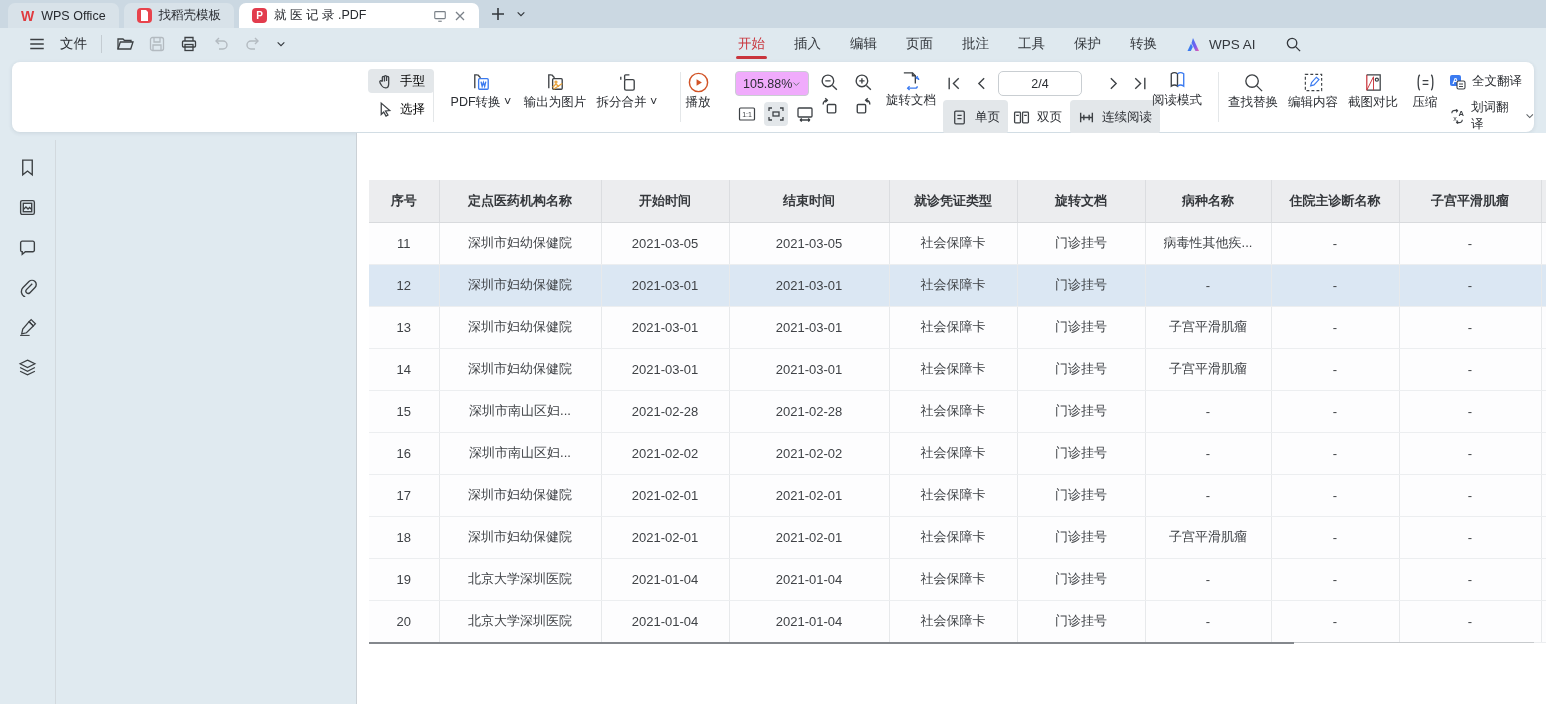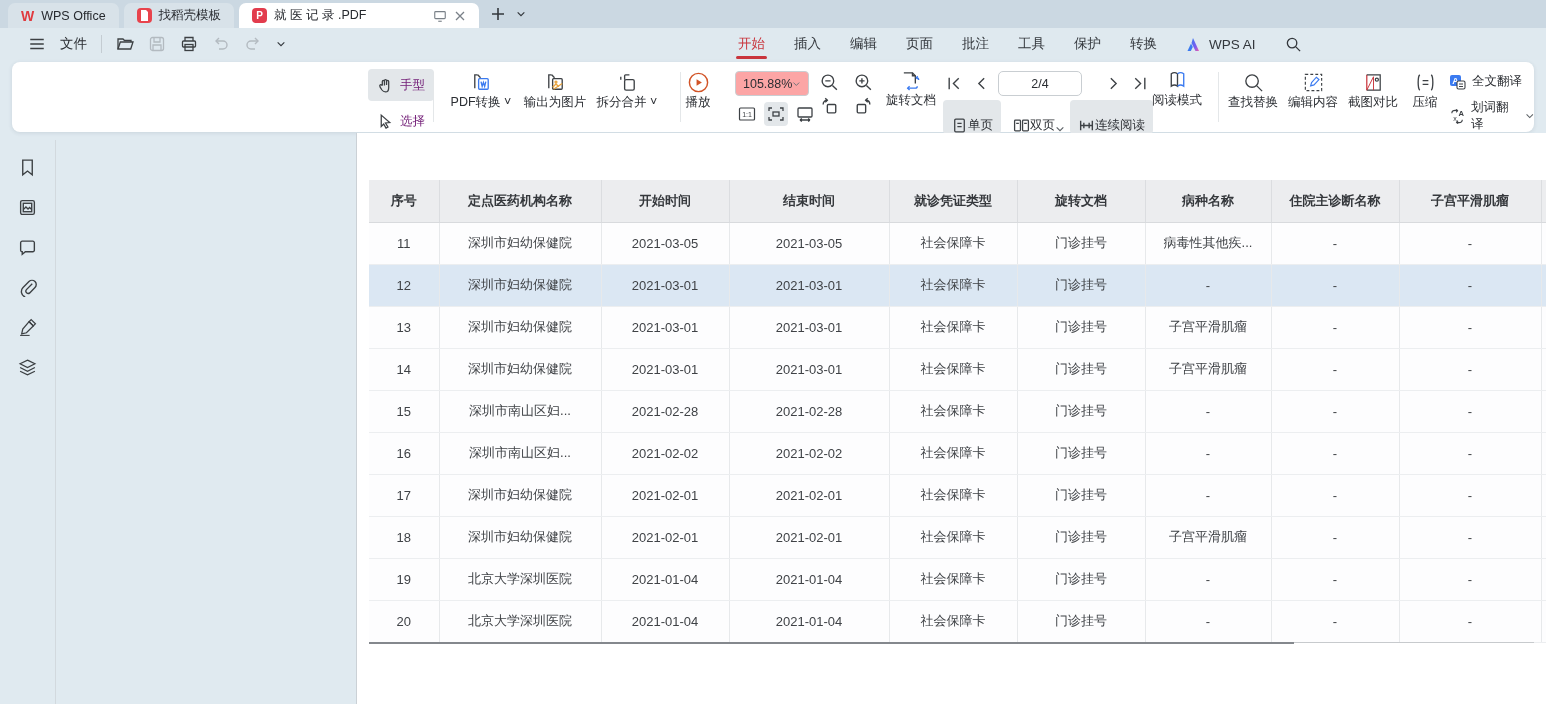--- a/index.html
+++ b/index.html
@@ -24,32 +24,32 @@
   .micon { width:18px; height:18px; color:#3c4043; }
   .micon.dim { color:#b3bac0; }
   .menus { position:absolute; left:738px; top:0; height:32px; display:flex; align-items:center; gap:29px; }
   .menu-item { font-size:13.5px; color:#33373c; position:relative; height:32px; display:flex; align-items:center; }
   .menu-item.active { color:#c9353d; font-weight:normal; }
   .menu-item.active::after { content:""; position:absolute; left:-2px; right:-2px; bottom:1px; height:3px; background:#c9353d; border-radius:2px; }
 
   
   .toolbar { position:absolute; left:12px; top:62px; width:1522px; height:70px; background:#ffffff; border-radius:8px; box-shadow:0 1px 4px rgba(40,60,80,.12); }
   .pillcol { position:absolute; left:356px; top:7px; display:flex; flex-direction:column; gap:4px; }
-  .pill { display:flex; align-items:center; gap:6px; height:32px; padding:0 9px; border-radius:4px; font-size:12.5px; color:#701a75; }
+  .pill { display:flex; align-items:center; gap:6px; height:24px; padding:0 9px; border-radius:4px; font-size:12.5px; color:#000000; }
   .pill.sel { background:#e3e7ea; }
   .vdiv { position:absolute; top:10px; width:1px; height:50px; background:#e4e7e9; }
   .tcol { position:absolute; top:9px; display:flex; flex-direction:column; align-items:center; font-size:12.5px; color:#2b2e33; }
   .ic23 { width:23px; height:23px; color:#3d4145; }
   .ic17 { width:17px; height:17px; color:#3d4145; }
-  .zoombox { position:absolute; left:723px; top:9px; width:74px; height:25px; border:1px solid #c9ced2; border-radius:4px; display:flex; align-items:center; justify-content:space-between; padding:0 7px; font-size:12.5px; color:#2b2e33; background:#fca5a5; }
+  .zoombox { position:absolute; left:723px; top:9px; width:74px; height:25px; border:1px solid #c9ced2; border-radius:4px; display:flex; align-items:center; justify-content:space-between; padding:0 7px; font-size:12.5px; color:#2b2e33; background:#f0abfc; }
   .fitrow { position:absolute; left:723px; top:40px; display:flex; gap:5px; }
   .iconbtn { width:24px; height:24px; border-radius:4px; display:flex; align-items:center; justify-content:center; color:#3d4145; }
   .iconbtn.sel { background:#e3e7ea; }
   .pagebox { position:absolute; left:986px; top:9px; width:84px; height:25px; border:1px solid #c9ced2; border-radius:5px; display:flex; align-items:center; justify-content:center; font-size:12.5px; color:#2b2e33; background:#fff; }
-  .modebtn { position:absolute; top:38px; display:flex; align-items:flex-end; gap:0; height:34px; padding:0 8px; border-radius:4px; font-size:12.5px; color:#2b2e33; }
+  .modebtn { position:absolute; top:38px; display:flex; align-items:center; gap:7px; height:34px; padding:0 8px; border-radius:4px; font-size:12.5px; color:#2b2e33; }
   .modebtn.sel { background:#e3e7ea; }
   .transcol { position:absolute; left:1437px; top:11px; display:flex; flex-direction:column; gap:9px; }
   .transrow { display:flex; align-items:center; gap:6px; font-size:12.5px; color:#2b2e33; }
 
   
   .sidebar { position:absolute; left:0; top:140px; bottom:0; width:56px; border-right:1px solid #d2d9de; display:flex; flex-direction:column; align-items:center; padding-top:18px; gap:21px; }
   .sico { width:19px; height:19px; color:#3c4043; }
 
   
   .page { position:absolute; left:356px; top:133px; width:1190px; bottom:0; background:#ffffff; border-left:1px solid #cbd1d6; overflow:hidden; }

